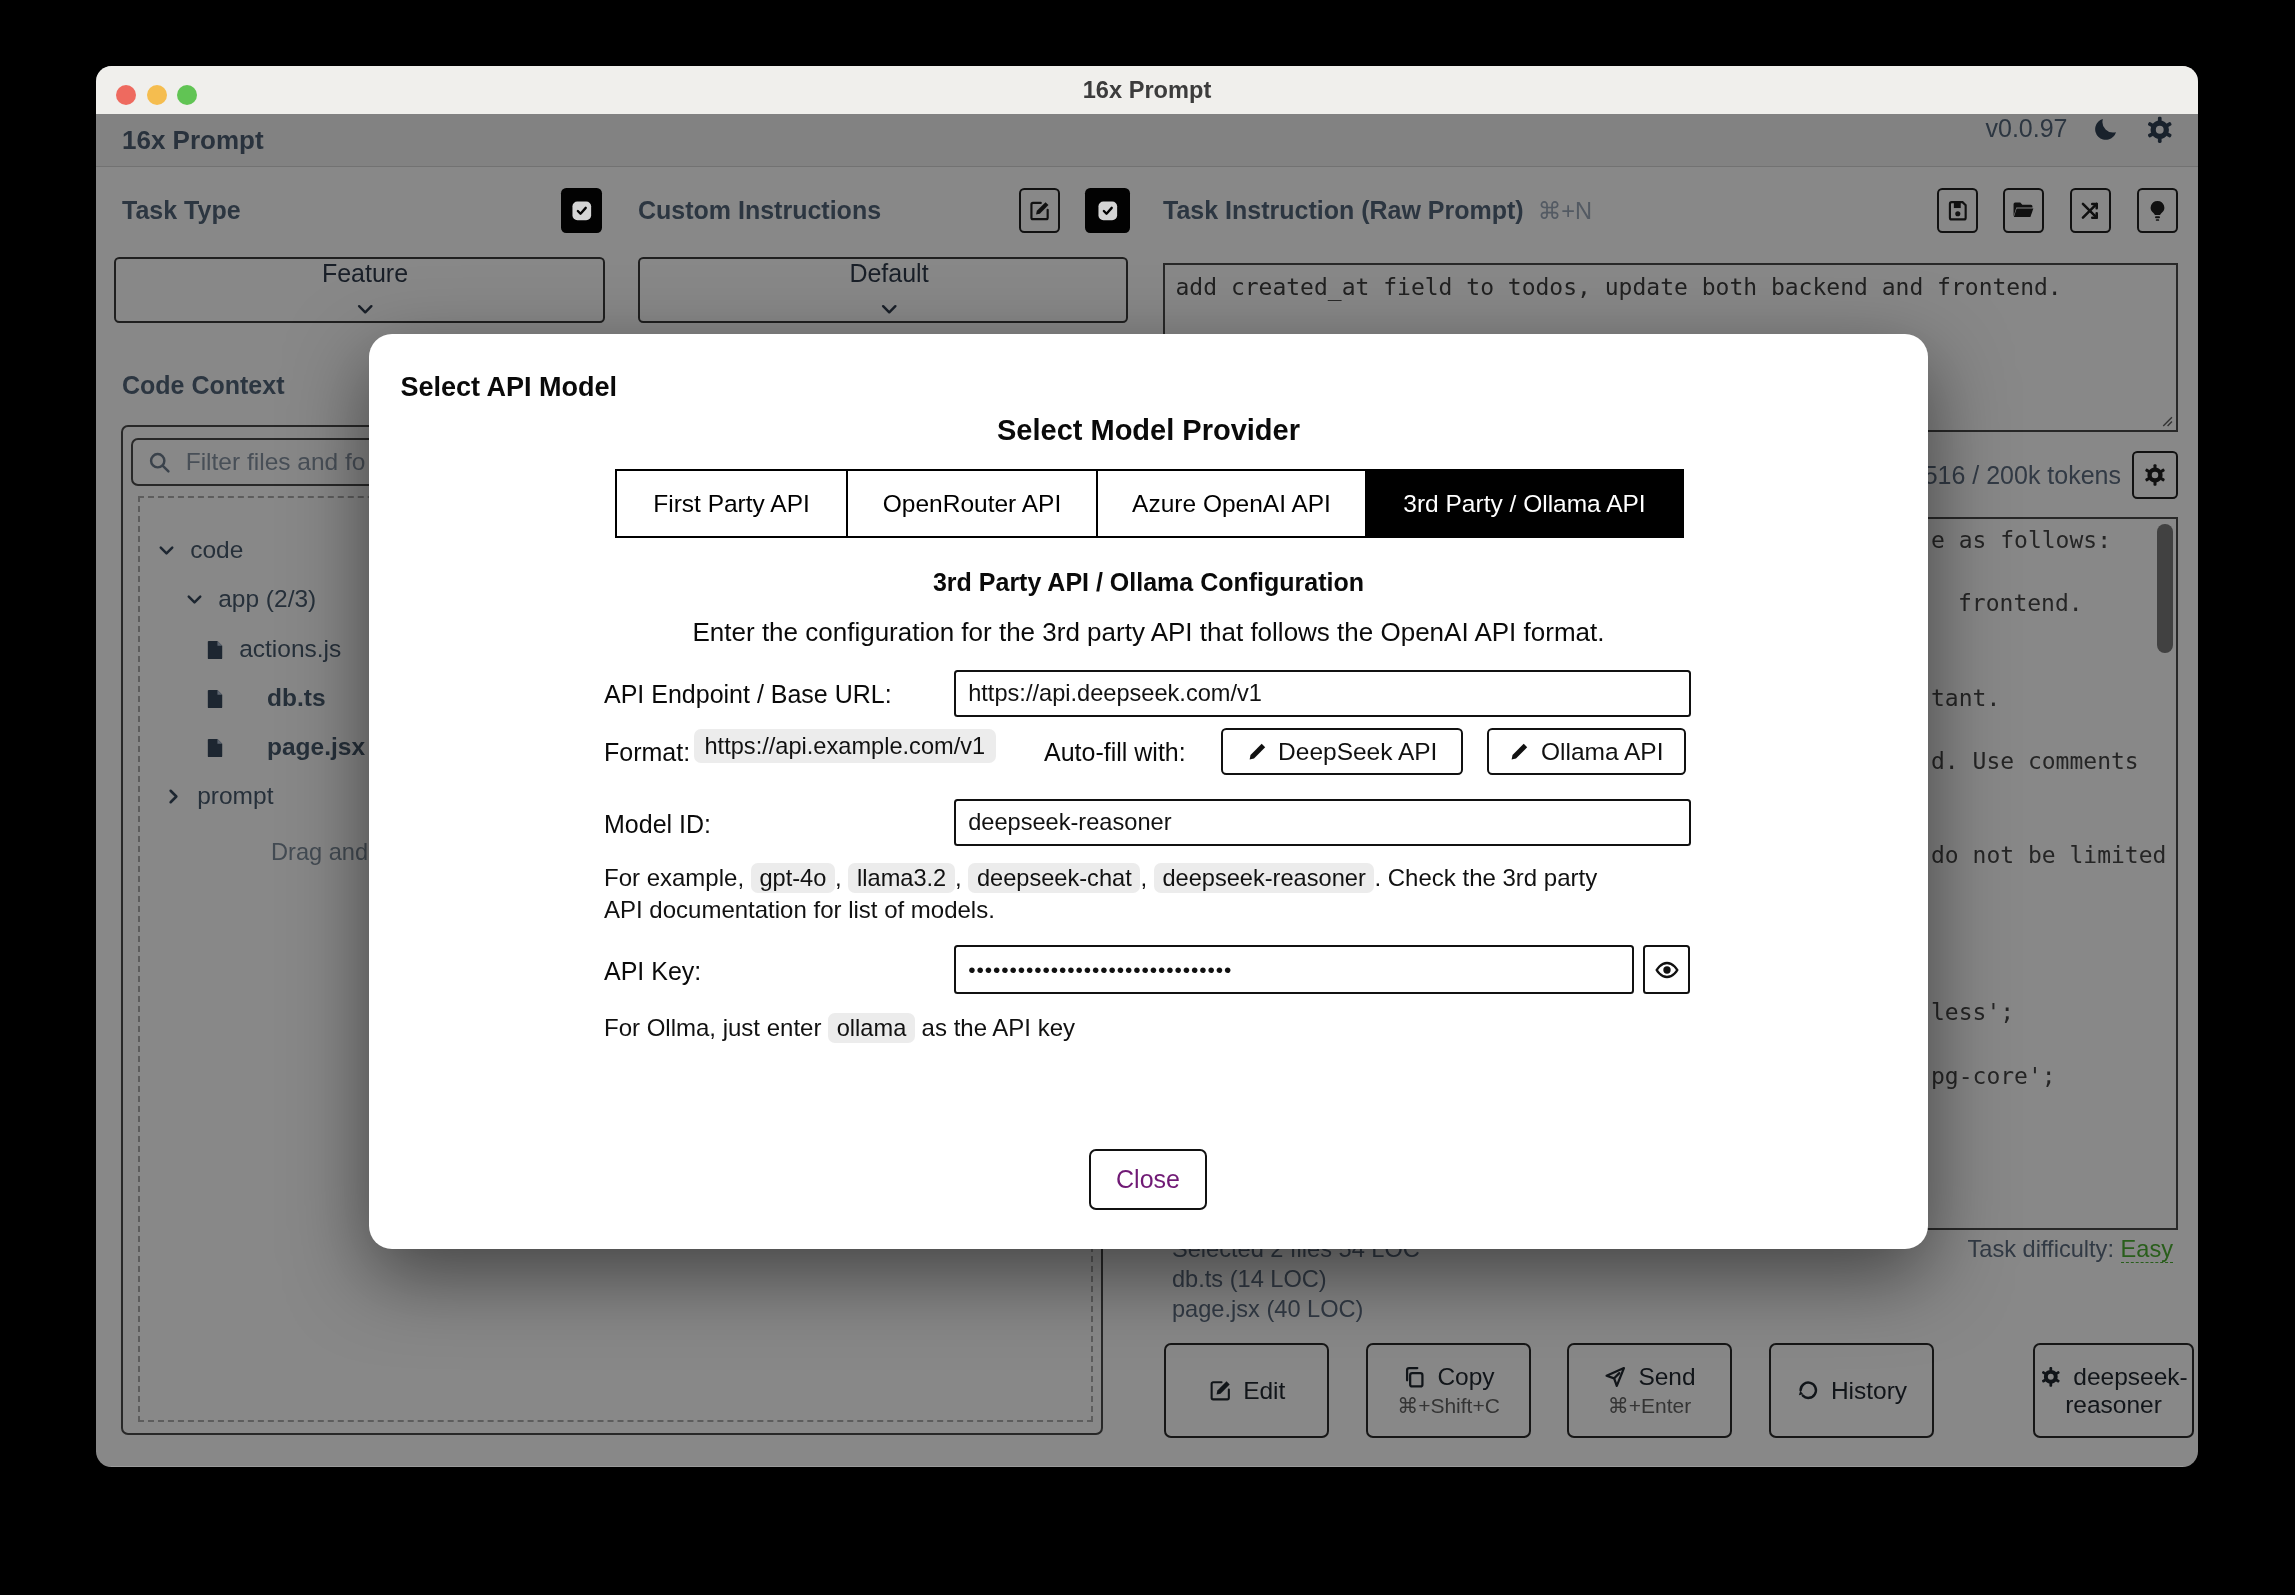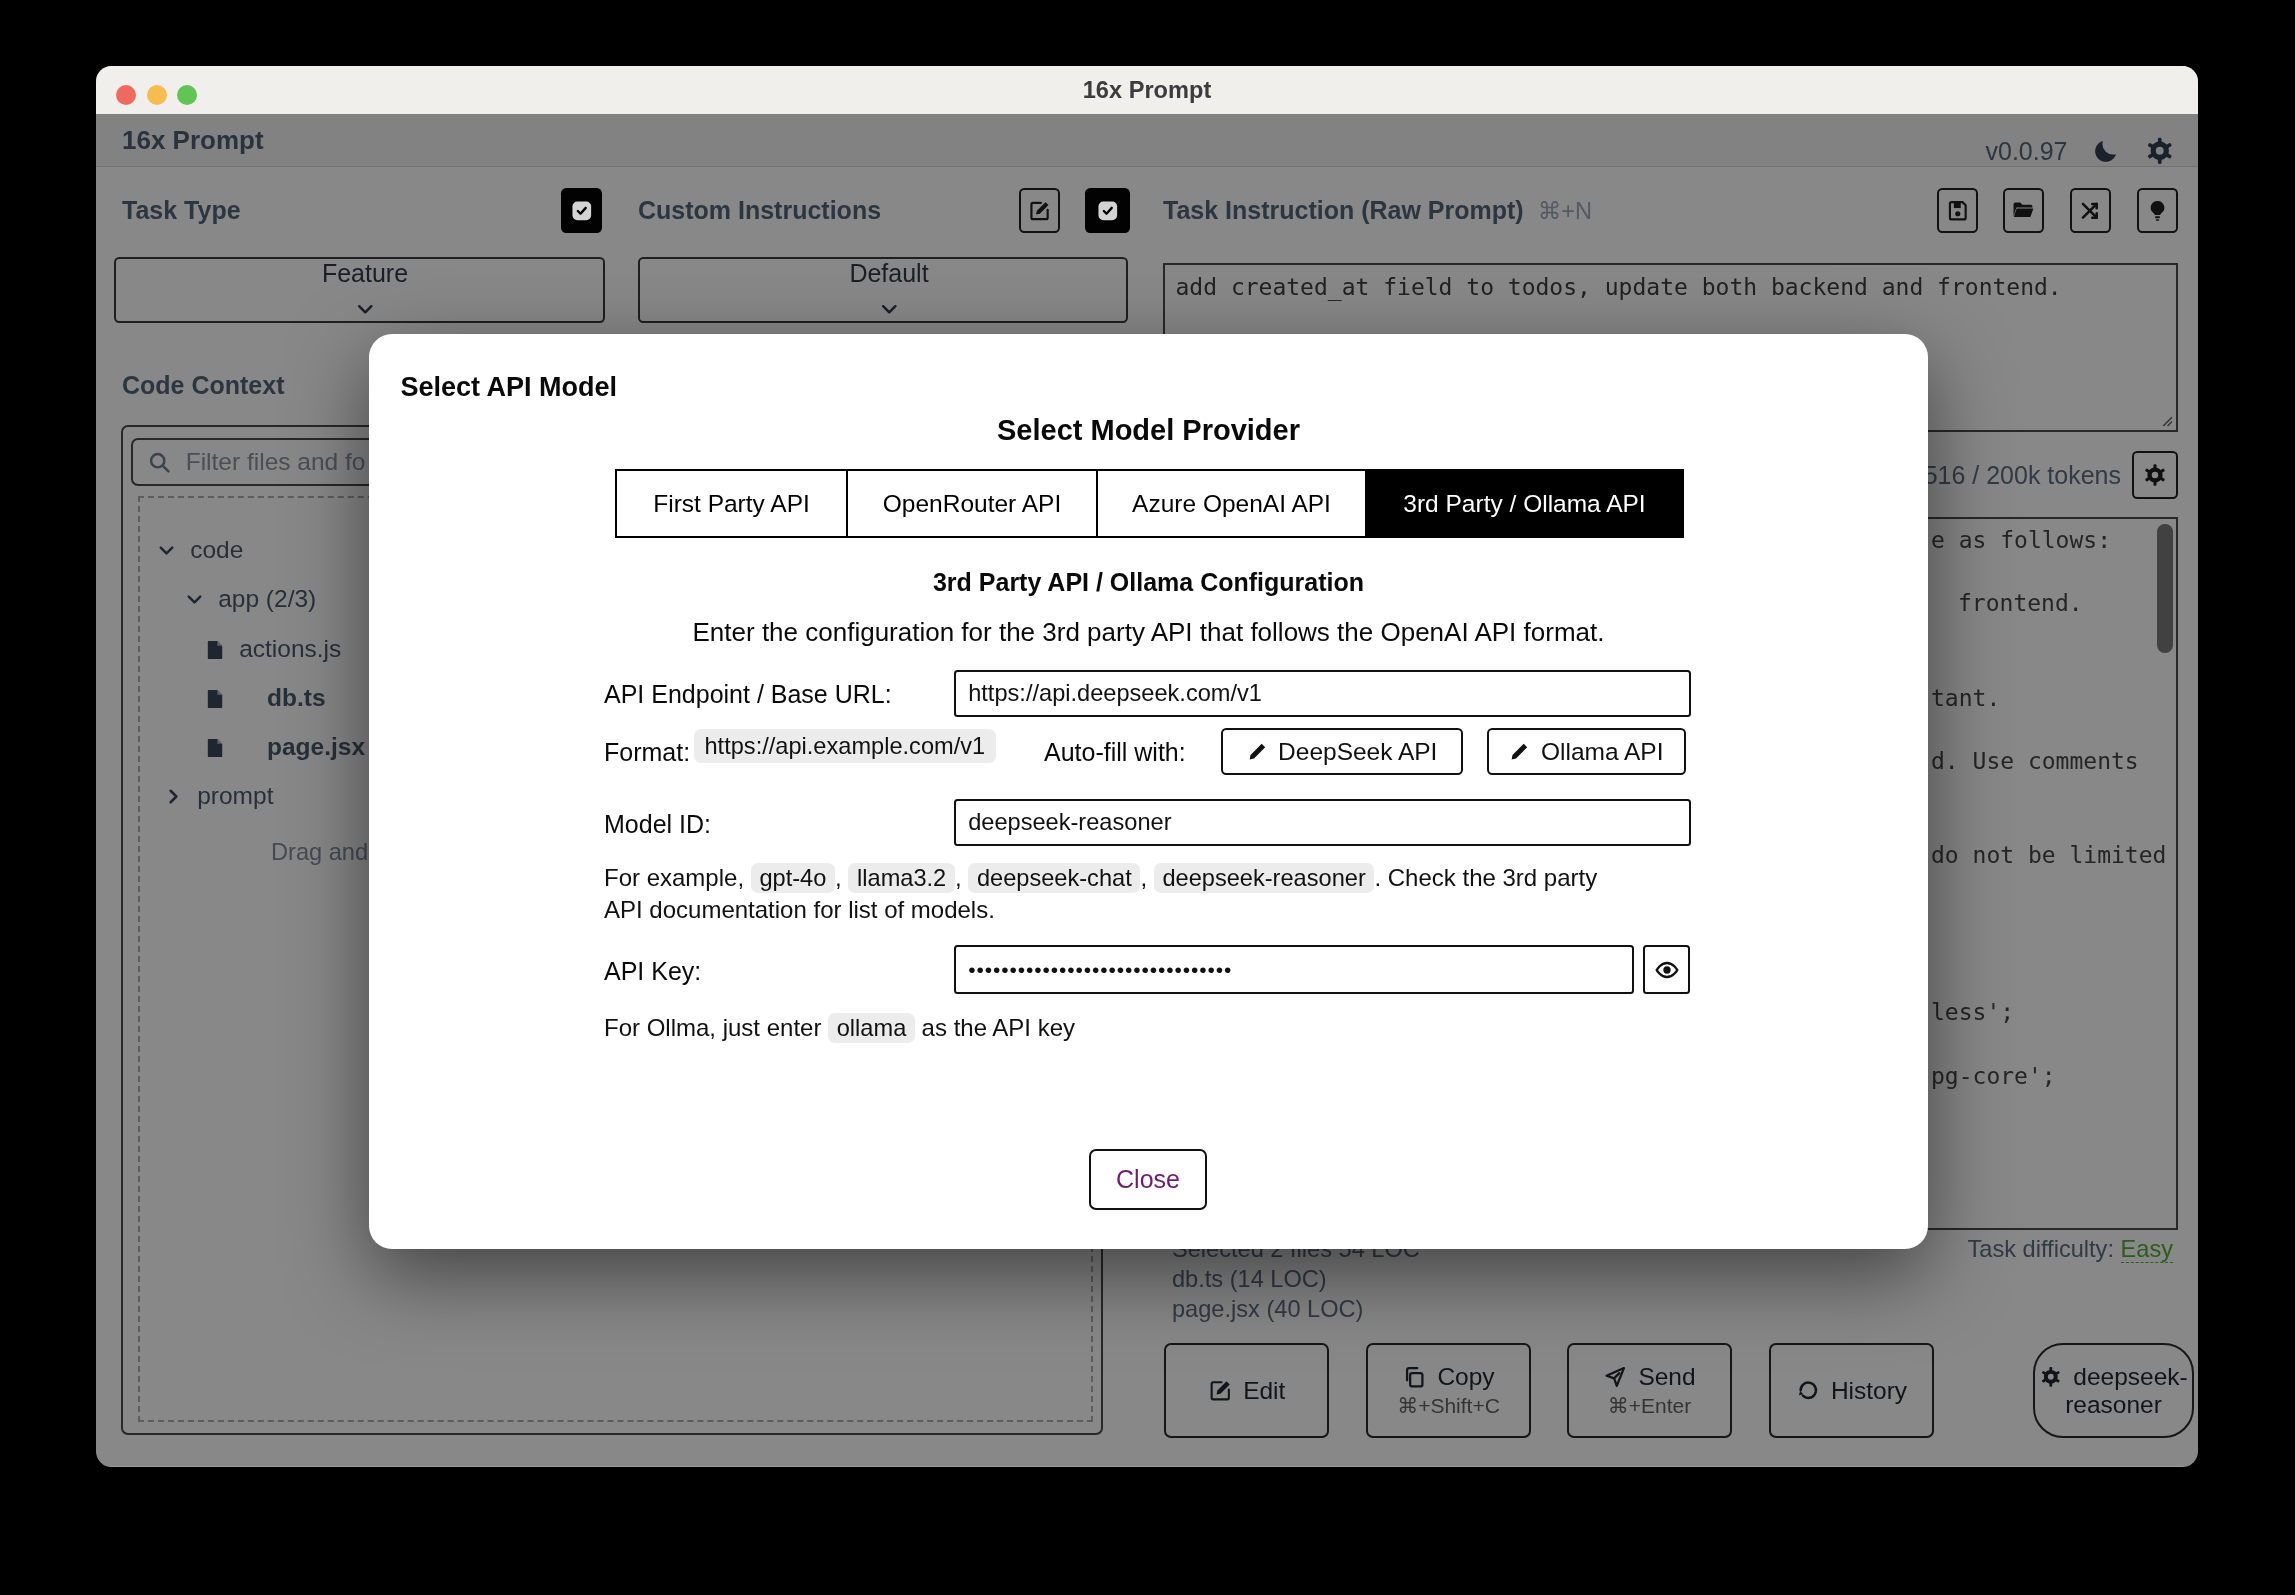--- a/index.html
+++ b/index.html
@@ -12,21 +12,21 @@
     display:flex;align-items:center;justify-content:center;}
   .titlebar .tl{position:absolute;top:19px;width:20px;height:20px;border-radius:50%;}
   .tl.red{left:20px;background:#ee6a5f;}
   .tl.yellow{left:51px;background:#f5bd4f;}
   .tl.green{left:81px;background:#61c454;}
   .titlebar-title{font-weight:bold;font-size:23.6px;color:#3c3c3c;}
   .app-header{position:absolute;left:0;top:48px;width:100%;height:52px;background:#949494;
     border-bottom:0.9px solid #828282;}
   .app-title{position:absolute;left:26px;top:0;height:52px;display:flex;align-items:center;
     font-size:26px;font-weight:bold;color:#2f3a46;}
-  .header-right{position:absolute;right:23px;top:0;height:52px;display:flex;align-items:flex-end;gap:23px;}
+  .header-right{position:absolute;right:23px;top:0;height:52px;display:flex;align-items:flex-start;gap:23px;}
   .version{font-size:25px;color:#333e4b;}
   
   .sec-label{font-size:25px;font-weight:bold;color:#333e4b;display:flex;align-items:center;height:45px;}
   .shortcut{font-weight:normal;color:#5f6771;font-size:23.6px;margin-left:14px;}
   .sq-btn{width:41px;height:45px;border-radius:5.2px;display:flex;align-items:center;justify-content:center;box-sizing:border-box;}
   .sq-btn.dark{background:#030303;color:#e8e8e8;}
   .sq-btn.line{border:2.2px solid #141414;color:#141414;background:transparent;}
   
   .select{border:2.2px solid #242424;border-radius:5.2px;display:flex;align-items:center;
     padding:0 21px 0 33px;font-size:25px;color:#1d242e;justify-content:space-between;box-sizing:border-box;background:transparent;flex-direction:column;}
@@ -311,21 +311,21 @@
   </div>
   <div class="action-btn" style="left:1673px;width:165px;">
     <div class="action-main">
       <svg width="24.5" height="24.5" viewBox="0 0 24 24">
         <path d="M4.5 12a7.5 7.5 0 1 1 2.2 5.3" stroke="currentColor" stroke-width="2.4" fill="none" stroke-linecap="round"></path>
         <path d="M4.2 12.6l-1.4 4.2 4.3-.9z" fill="currentColor"></path>
       </svg>
       <span>History</span>
     </div>
   </div>
-  <div class="action-btn" style="left:1937px;width:161px;border-radius:30px;">
+  <div class="action-btn" style="left:1937px;width:161px;">
     <div class="action-main">
       <svg width="23.6" height="23.6" viewBox="0 0 24 24">
         <g fill="currentColor">
           <rect x="10.6" y="2" width="2.8" height="4" rx="1"></rect>
           <rect x="10.6" y="18" width="2.8" height="4" rx="1"></rect>
           <rect x="10.6" y="2" width="2.8" height="4" rx="1" transform="rotate(60 12 12)"></rect>
           <rect x="10.6" y="18" width="2.8" height="4" rx="1" transform="rotate(60 12 12)"></rect>
           <rect x="10.6" y="2" width="2.8" height="4" rx="1" transform="rotate(120 12 12)"></rect>
           <rect x="10.6" y="18" width="2.8" height="4" rx="1" transform="rotate(120 12 12)"></rect>
           <path fill-rule="evenodd" d="M12 5a7 7 0 1 0 .001 0zM12 9a3 3 0 1 1-.001 6A3 3 0 0 1 12 9z"></path>

